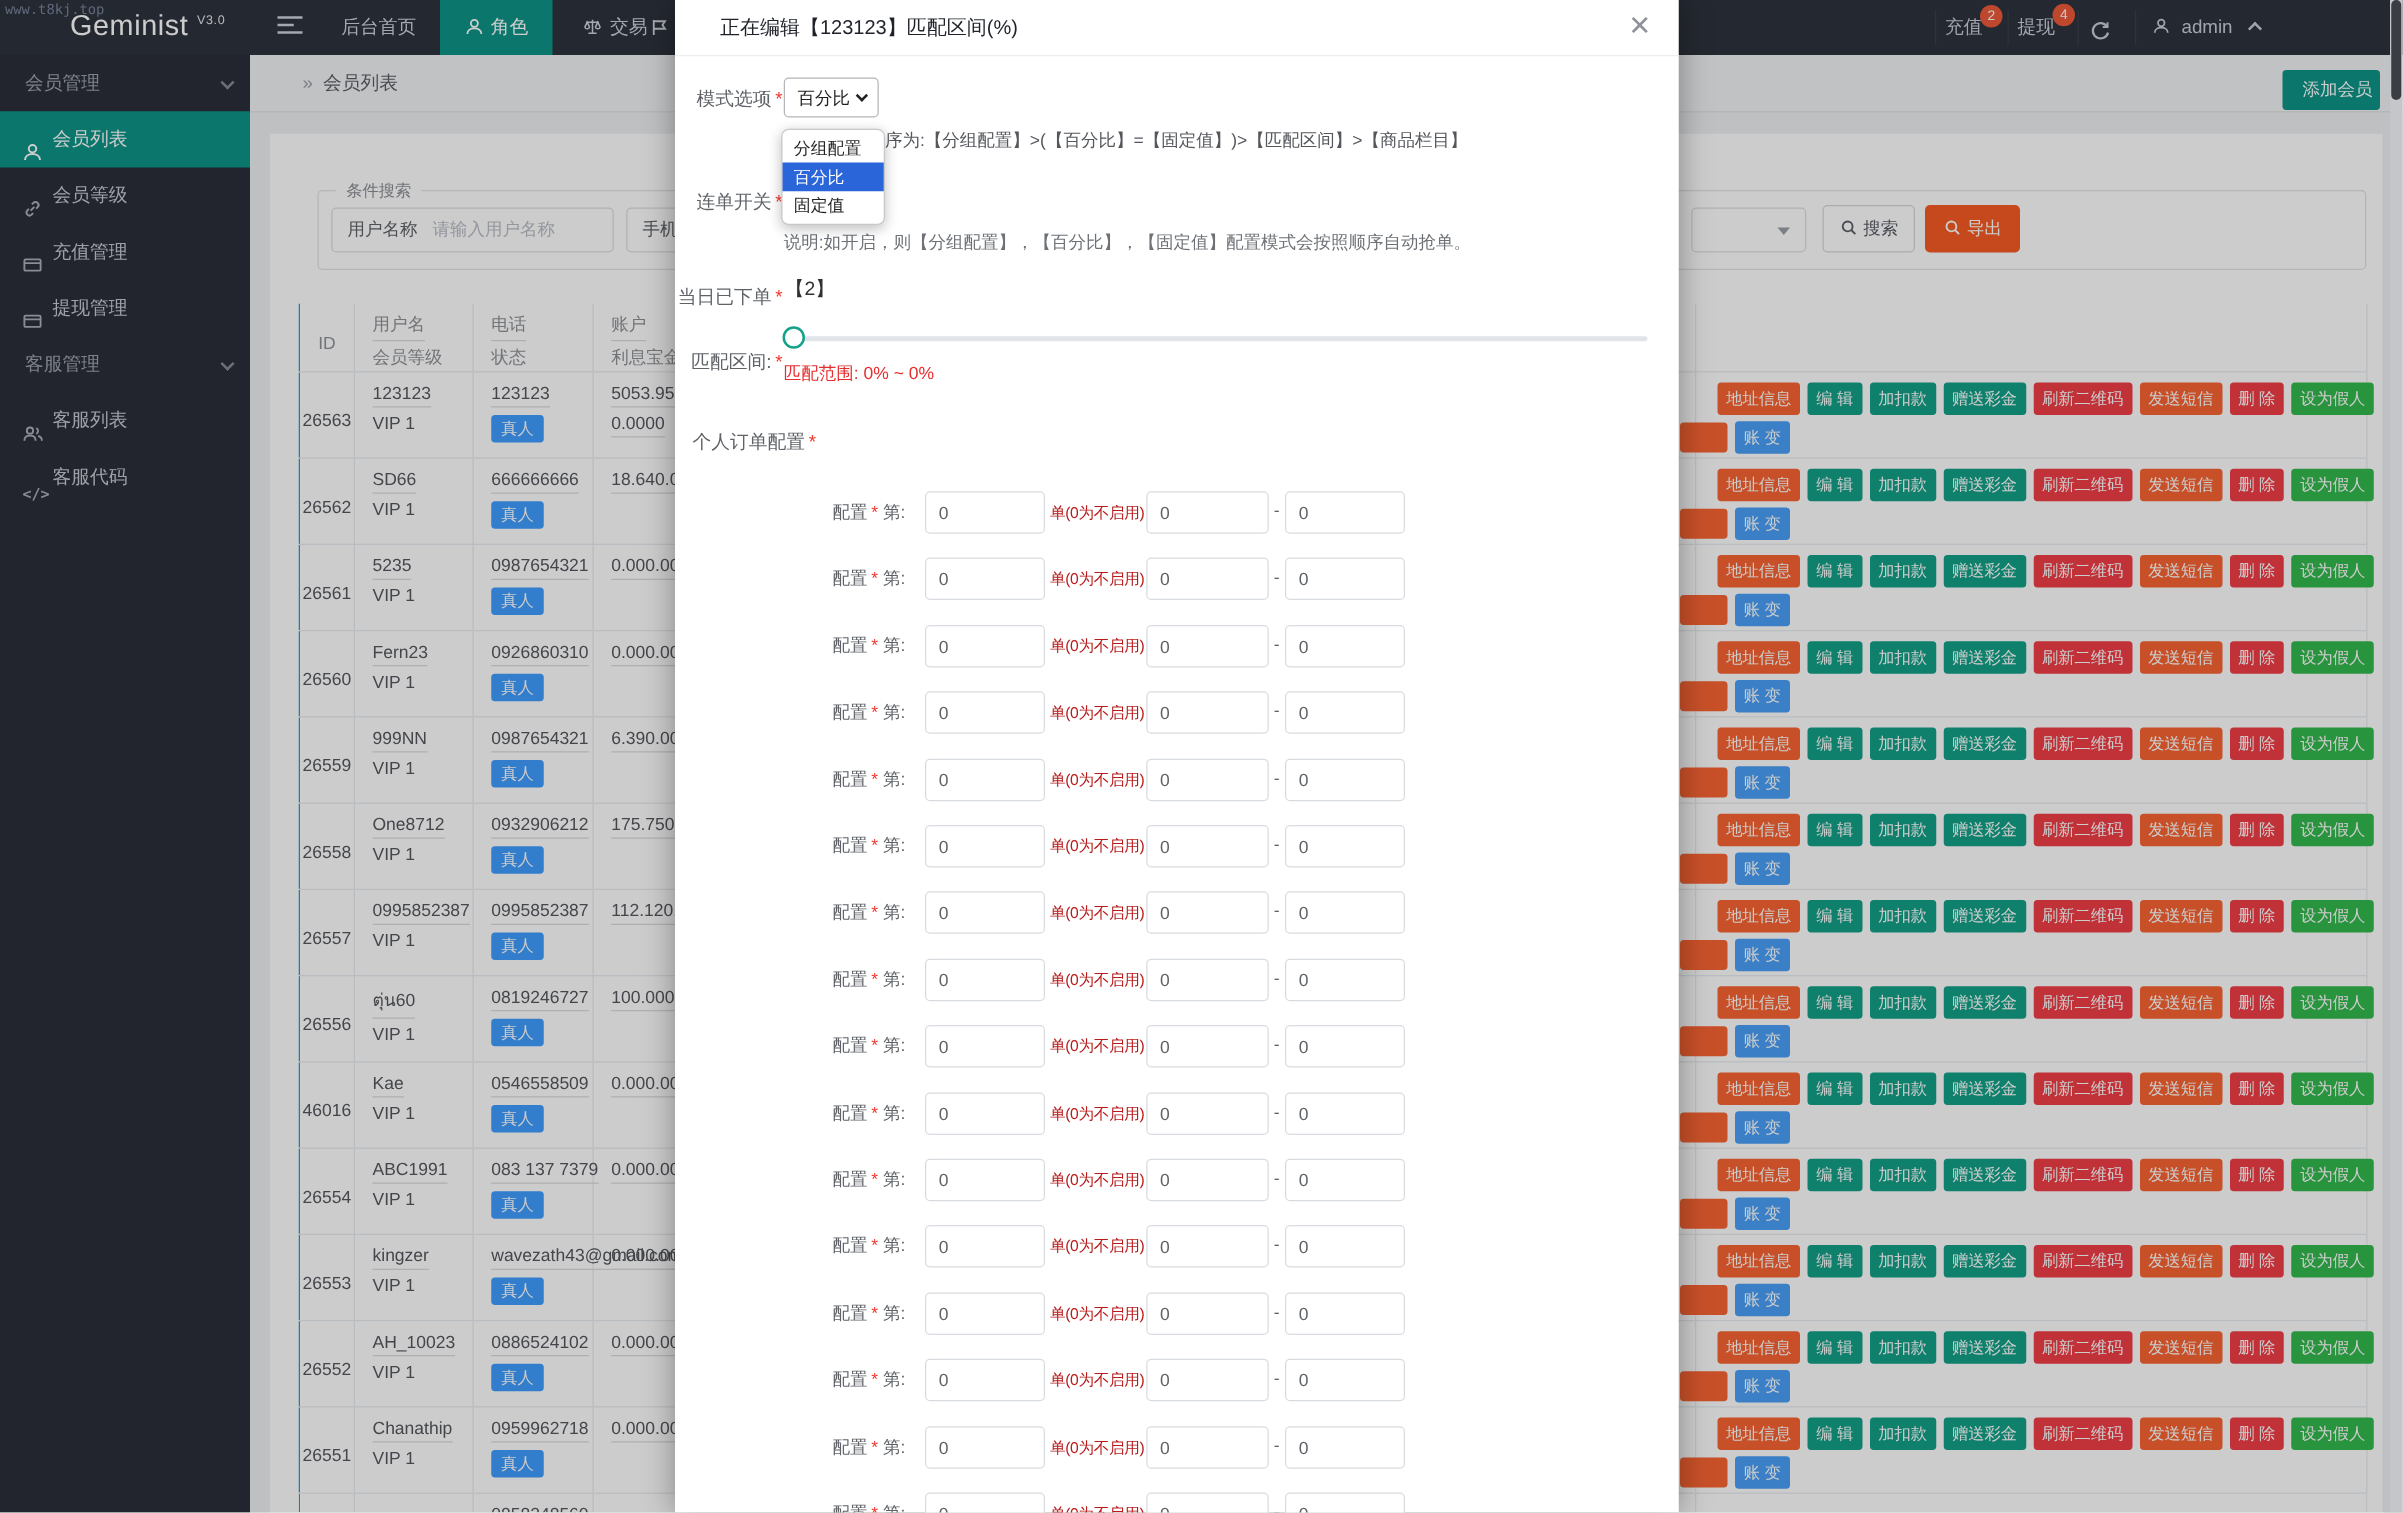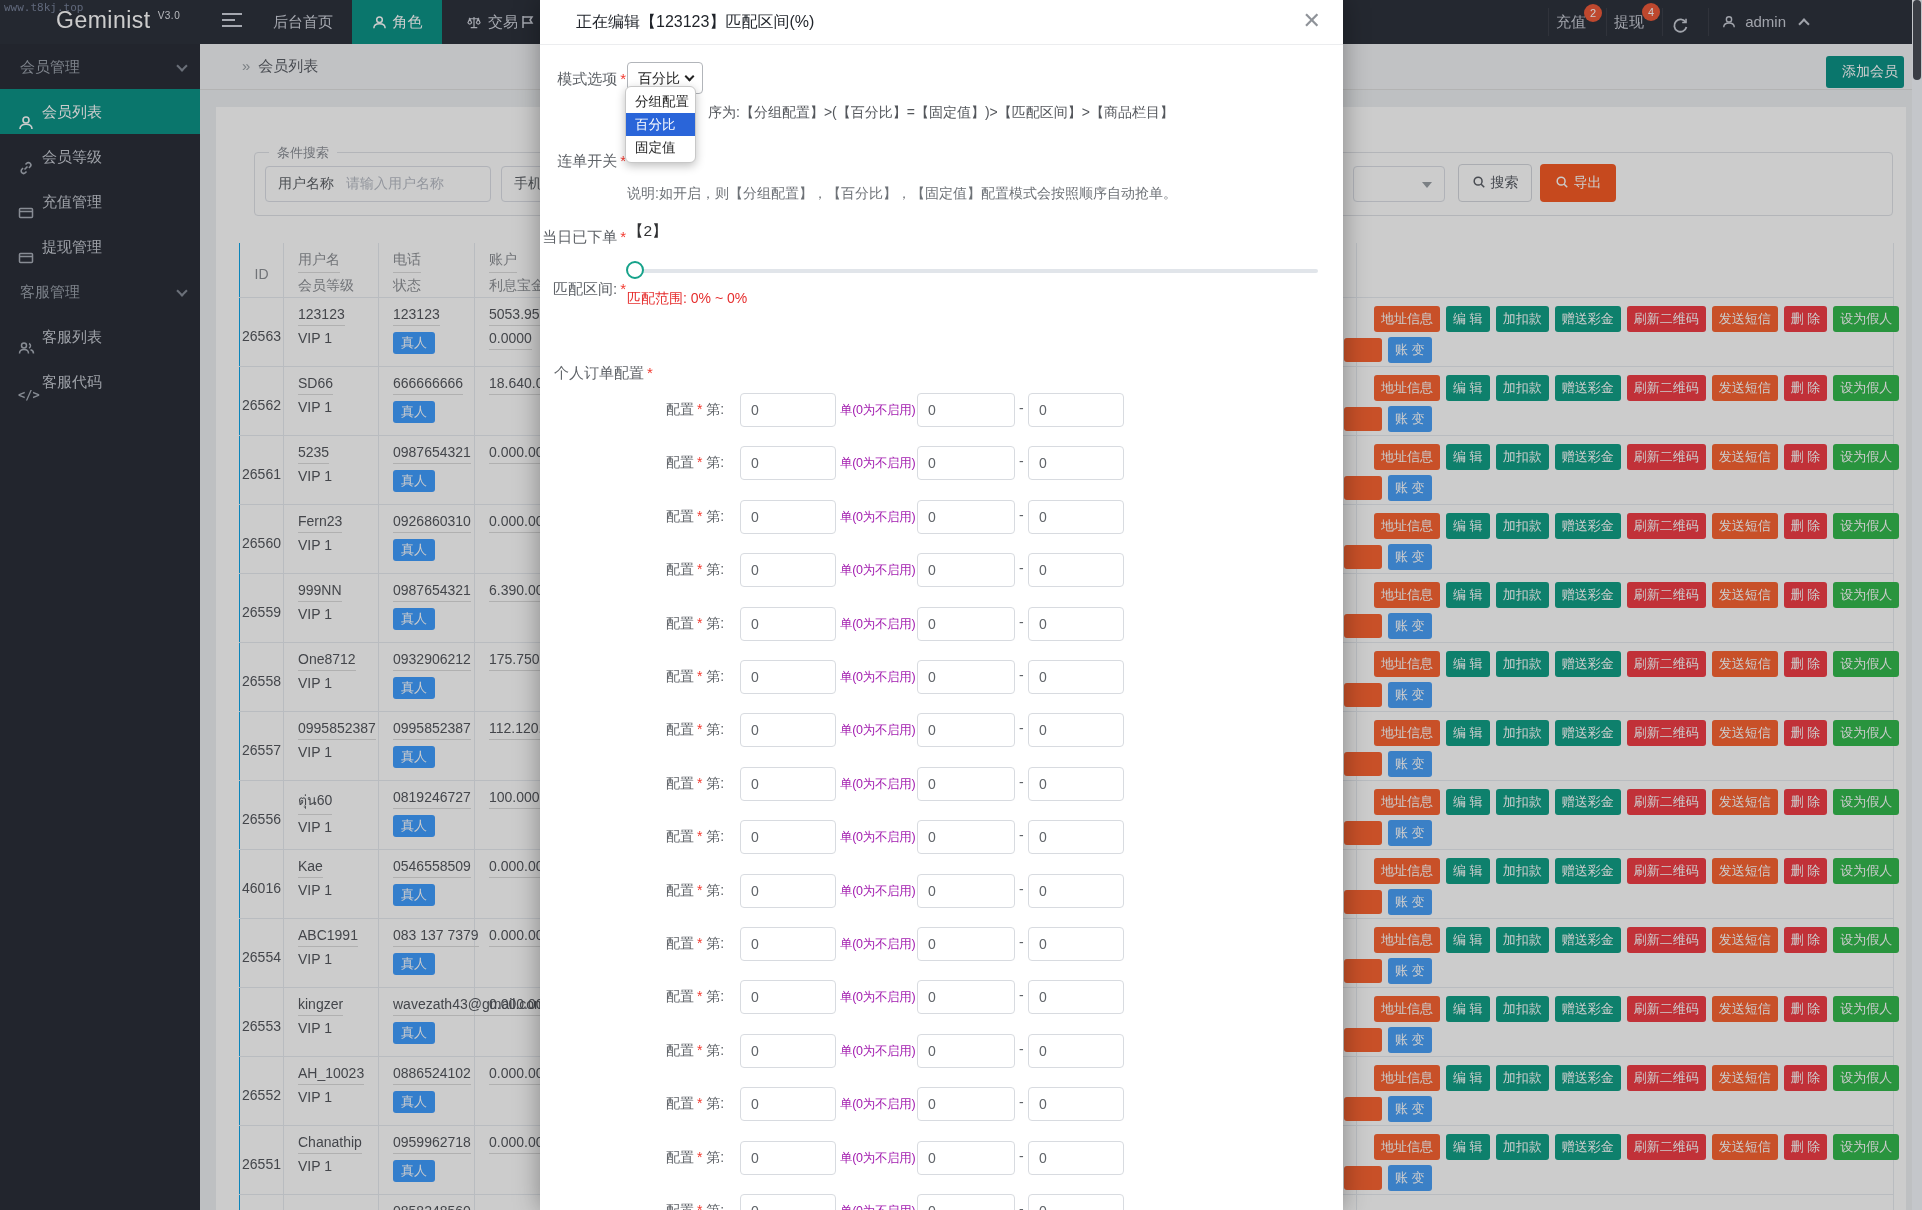--- a/index.html
+++ b/index.html
@@ -94,36 +94,36 @@
   
   .modal { position:absolute; left:540px; top:0; width:803px; height:1210px; background:#fff; z-index:50; box-shadow:0 0 24px rgba(0,0,0,0.35); }
   .modal-head { position:relative; height:45px; border-bottom:1px solid #ecedef; }
   .modal-title { position:absolute; left:36px; top:12px; font-size:16px; color:#1f2329; }
   .modal-close { position:absolute; right:22px; top:8px; font-size:22px; color:#8f9399; cursor:pointer; }
   .mlabel { position:absolute; left:0; width:86px; text-align:right; font-size:15px; color:#5f6368; white-space:nowrap; }
   .star { color:#f2392f; margin-left:3px; }
   .msel { position:absolute; left:87px; top:62px; width:76px; height:32px; border:1px solid #b2b5ba; border-radius:4px; background:#fff; cursor:pointer; font-size:14px; color:#1f1f1f; line-height:30px; padding-left:10px; }
   .msel .mcaret { position:absolute; right:9px; top:10px; width:7px; height:7px; border-right:2px solid #222; border-bottom:2px solid #222; transform:rotate(45deg); }
   .mhelp { position:absolute; left:168px; top:104px; width:640px; font-size:14px; color:#54575c; white-space:nowrap; }
-  .mmenu { position:absolute; left:85px; top:86px; width:71px; background:#fff; border:1px solid #c8c8c8; border-radius:6px; box-shadow:0 3px 10px rgba(0,0,0,0.25); padding:3px 0; z-index:5; }
+  .mmenu { position:absolute; left:85px; top:103px; width:83px; background:#fff; border:1px solid #c8c8c8; border-radius:6px; box-shadow:0 3px 10px rgba(0,0,0,0.25); padding:3px 0; z-index:5; }
   .mopt { height:23px; line-height:23px; padding-left:9px; font-size:13.5px; color:#1f1f1f; cursor:pointer; white-space:nowrap; }
   .mopt.selected { background:#2a65d9; color:#fff; }
   .mnote { position:absolute; left:87px; top:185px; width:660px; font-size:14px; color:#6e7277; white-space:nowrap; }
   .mtoday-val { position:absolute; left:88px; top:221px; font-size:15.5px; color:#303133; }
   .slider-track { position:absolute; left:95px; top:269px; width:683px; height:4px; background:#e1e5ea; border-radius:2px; }
   .slider-handle { position:absolute; left:86px; top:261px; width:18px; height:18px; border-radius:50%; background:#fff; border:2px solid #16a28a; cursor:pointer; }
   .mrange { position:absolute; left:87px; top:290px; font-size:14px; color:#e62e2e; white-space:nowrap; }
-  .mpersonal { position:absolute; left:14px; top:364px; font-size:15px; color:#5f6368; }
+  .mpersonal { position:absolute; left:14px; top:344px; font-size:15px; color:#5f6368; }
   .cfg-row { position:absolute; left:0; width:803px; height:34px; }
   .cfg-label { position:absolute; left:126px; top:8px; font-size:14px; color:#5f6368; white-space:nowrap; }
   .cfg-in { position:absolute; top:0; height:34px; border:1px solid #d8dbe0; border-radius:4px; padding-left:10px; font-size:14px; color:#5f6368; background:#fff; outline:none; font-family:inherit; }
   .cfg-in.in1 { left:200px; width:96px; }
   .cfg-in.in2 { left:377px; width:98px; }
   .cfg-in.in3 { left:488px; width:96px; }
-  .cfg-unit { position:absolute; left:300px; top:9px; width:76px; font-size:12.5px; letter-spacing:-0.3px; color:#a21caf; white-space:nowrap; }
+  .cfg-unit { position:absolute; left:300px; top:9px; width:76px; font-size:12.5px; letter-spacing:-0.3px; color:#b91c1c; white-space:nowrap; }
   .cfg-dash { position:absolute; left:479px; top:7px; font-size:14px; color:#5f6368; }
   svg.ic { display:inline-block; }
 </style>
 </head>
 <body>
 
 <div class="navbar">
   <div class="watermark">www.t8kj.top</div>
   <div class="logo"><span>Geminist</span> <sup>V3.0</sup></div>
   <div class="nav-fold">

